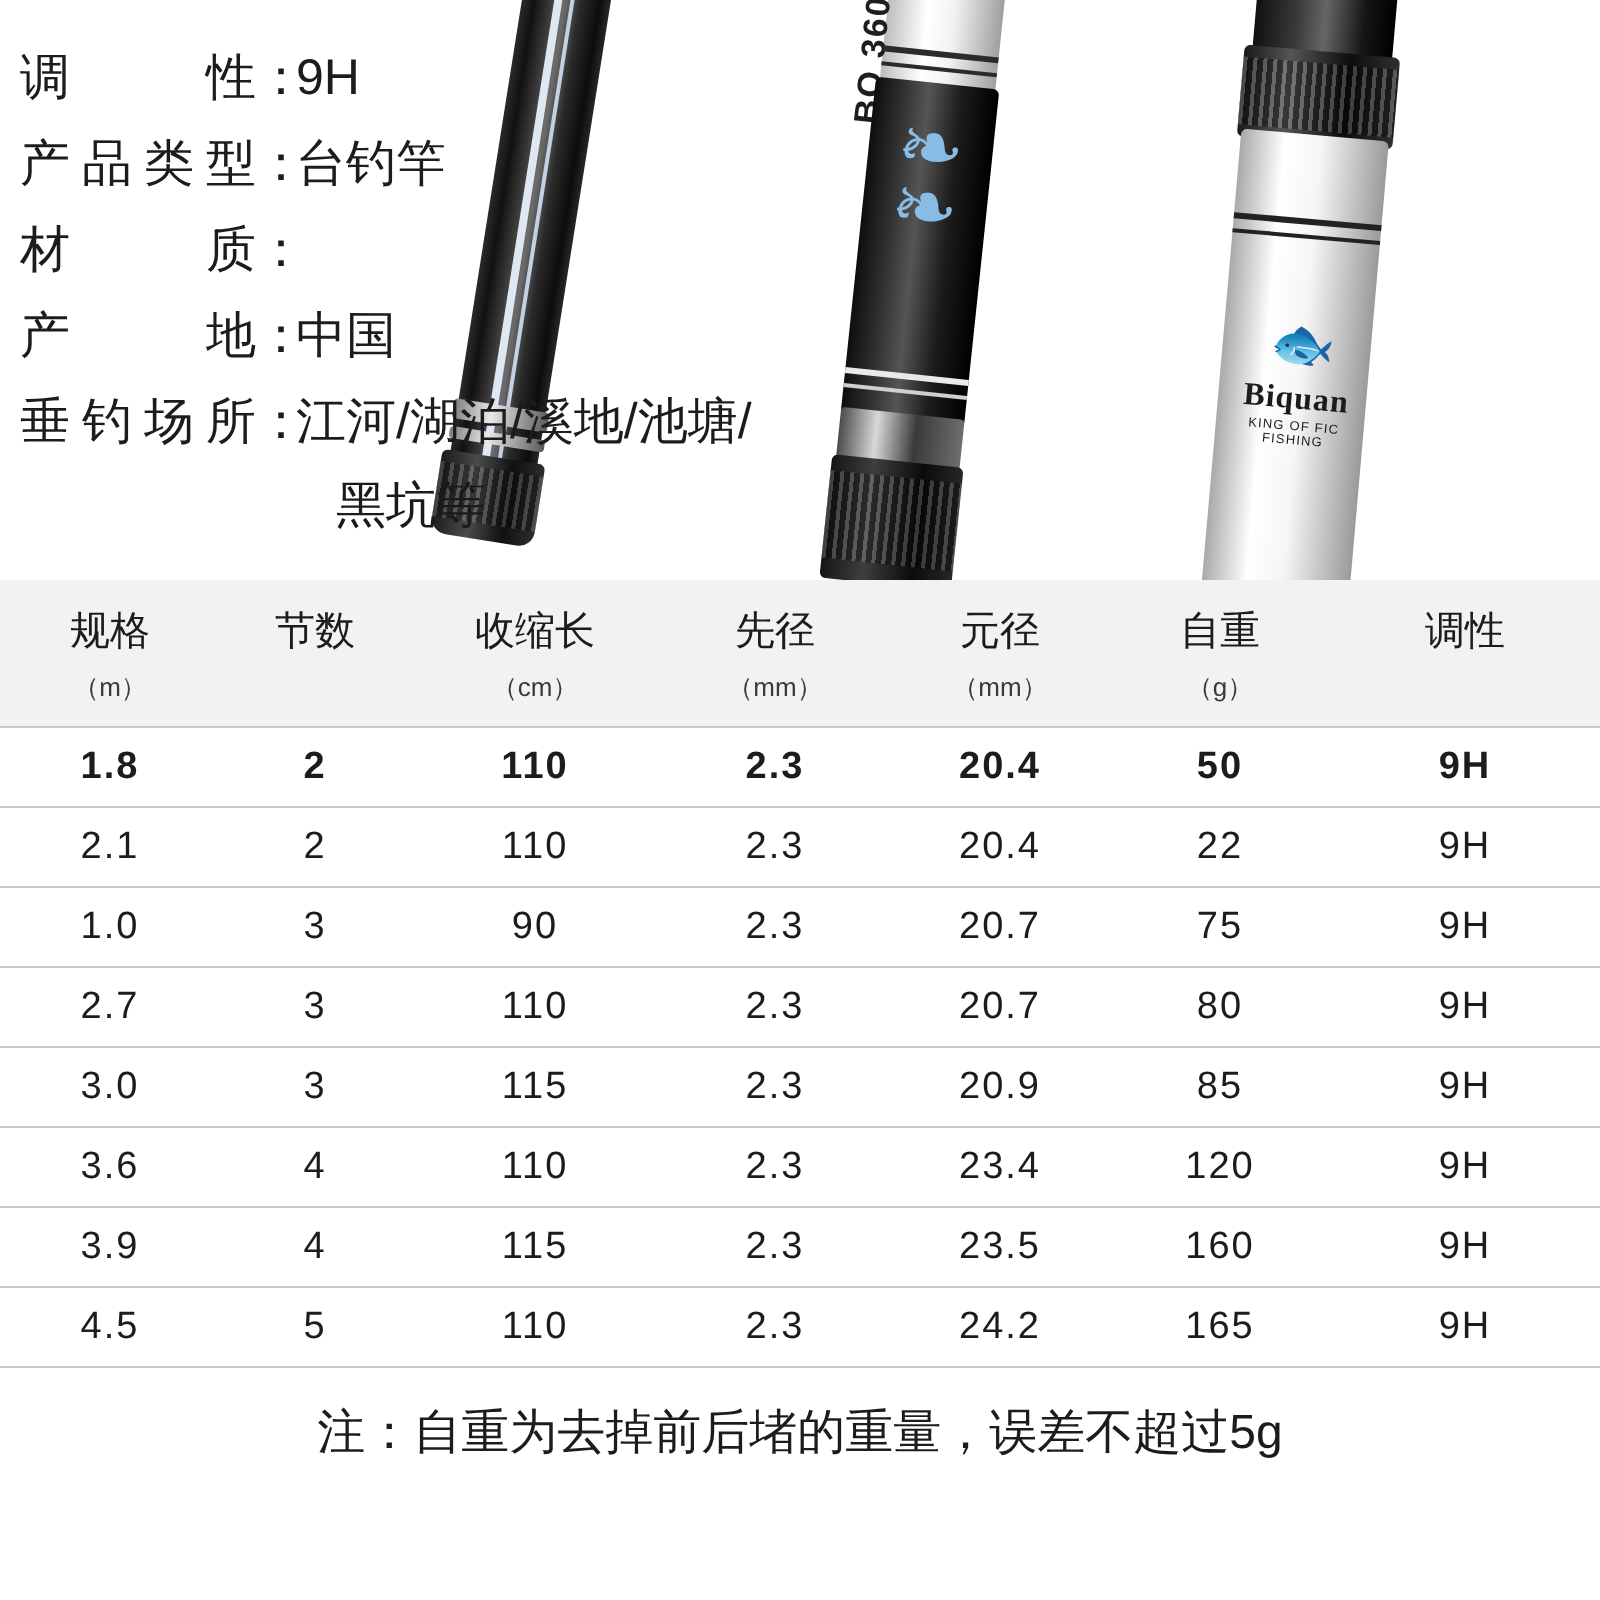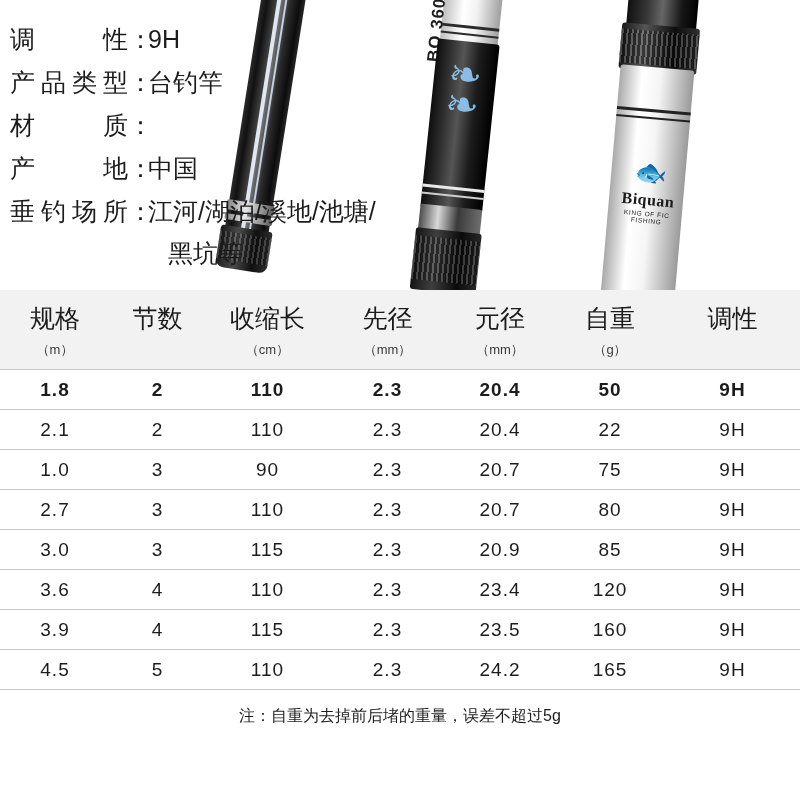--- a/index.html
+++ b/index.html
@@ -210,40 +210,40 @@
     border-collapse: collapse;
     table-layout: fixed;
   }
   .spec-table th, .spec-table td {
     text-align: center;
     font-weight: normal;
     color: #1c1c1c;
   }
   .head-row th {
     background: #f2f2f2;
-    font-size: 25px;
+    font-size: 20px;
     padding: 12px 0 6px 0;
     border-bottom: none;
   }
   .unit-row td {
     background: #f2f2f2;
     font-size: 13px;
     padding: 0 0 10px 0;
     color: #3a3a3a;
   }
   .data-row td {
     font-size: 19px;
     padding: 9px 0 8px 0;
     border-bottom: 1px solid #c9c9c9;
     letter-spacing: 1px;
   }
   .data-row:first-of-type td { border-top: 1px solid #c9c9c9; font-weight: bold; }
   .note {
     text-align: center;
-    font-size: 16px;
+    font-size: 24px;
     padding-top: 16px;
     color: #1c1c1c;
   }
   
   col.c0{width:110px;} col.c1{width:95px;} col.c2{width:125px;}
   col.c3{width:115px;} col.c4{width:110px;} col.c5{width:110px;}
   col.c6{width:135px;}
 </style>
 </head>
 <body>

